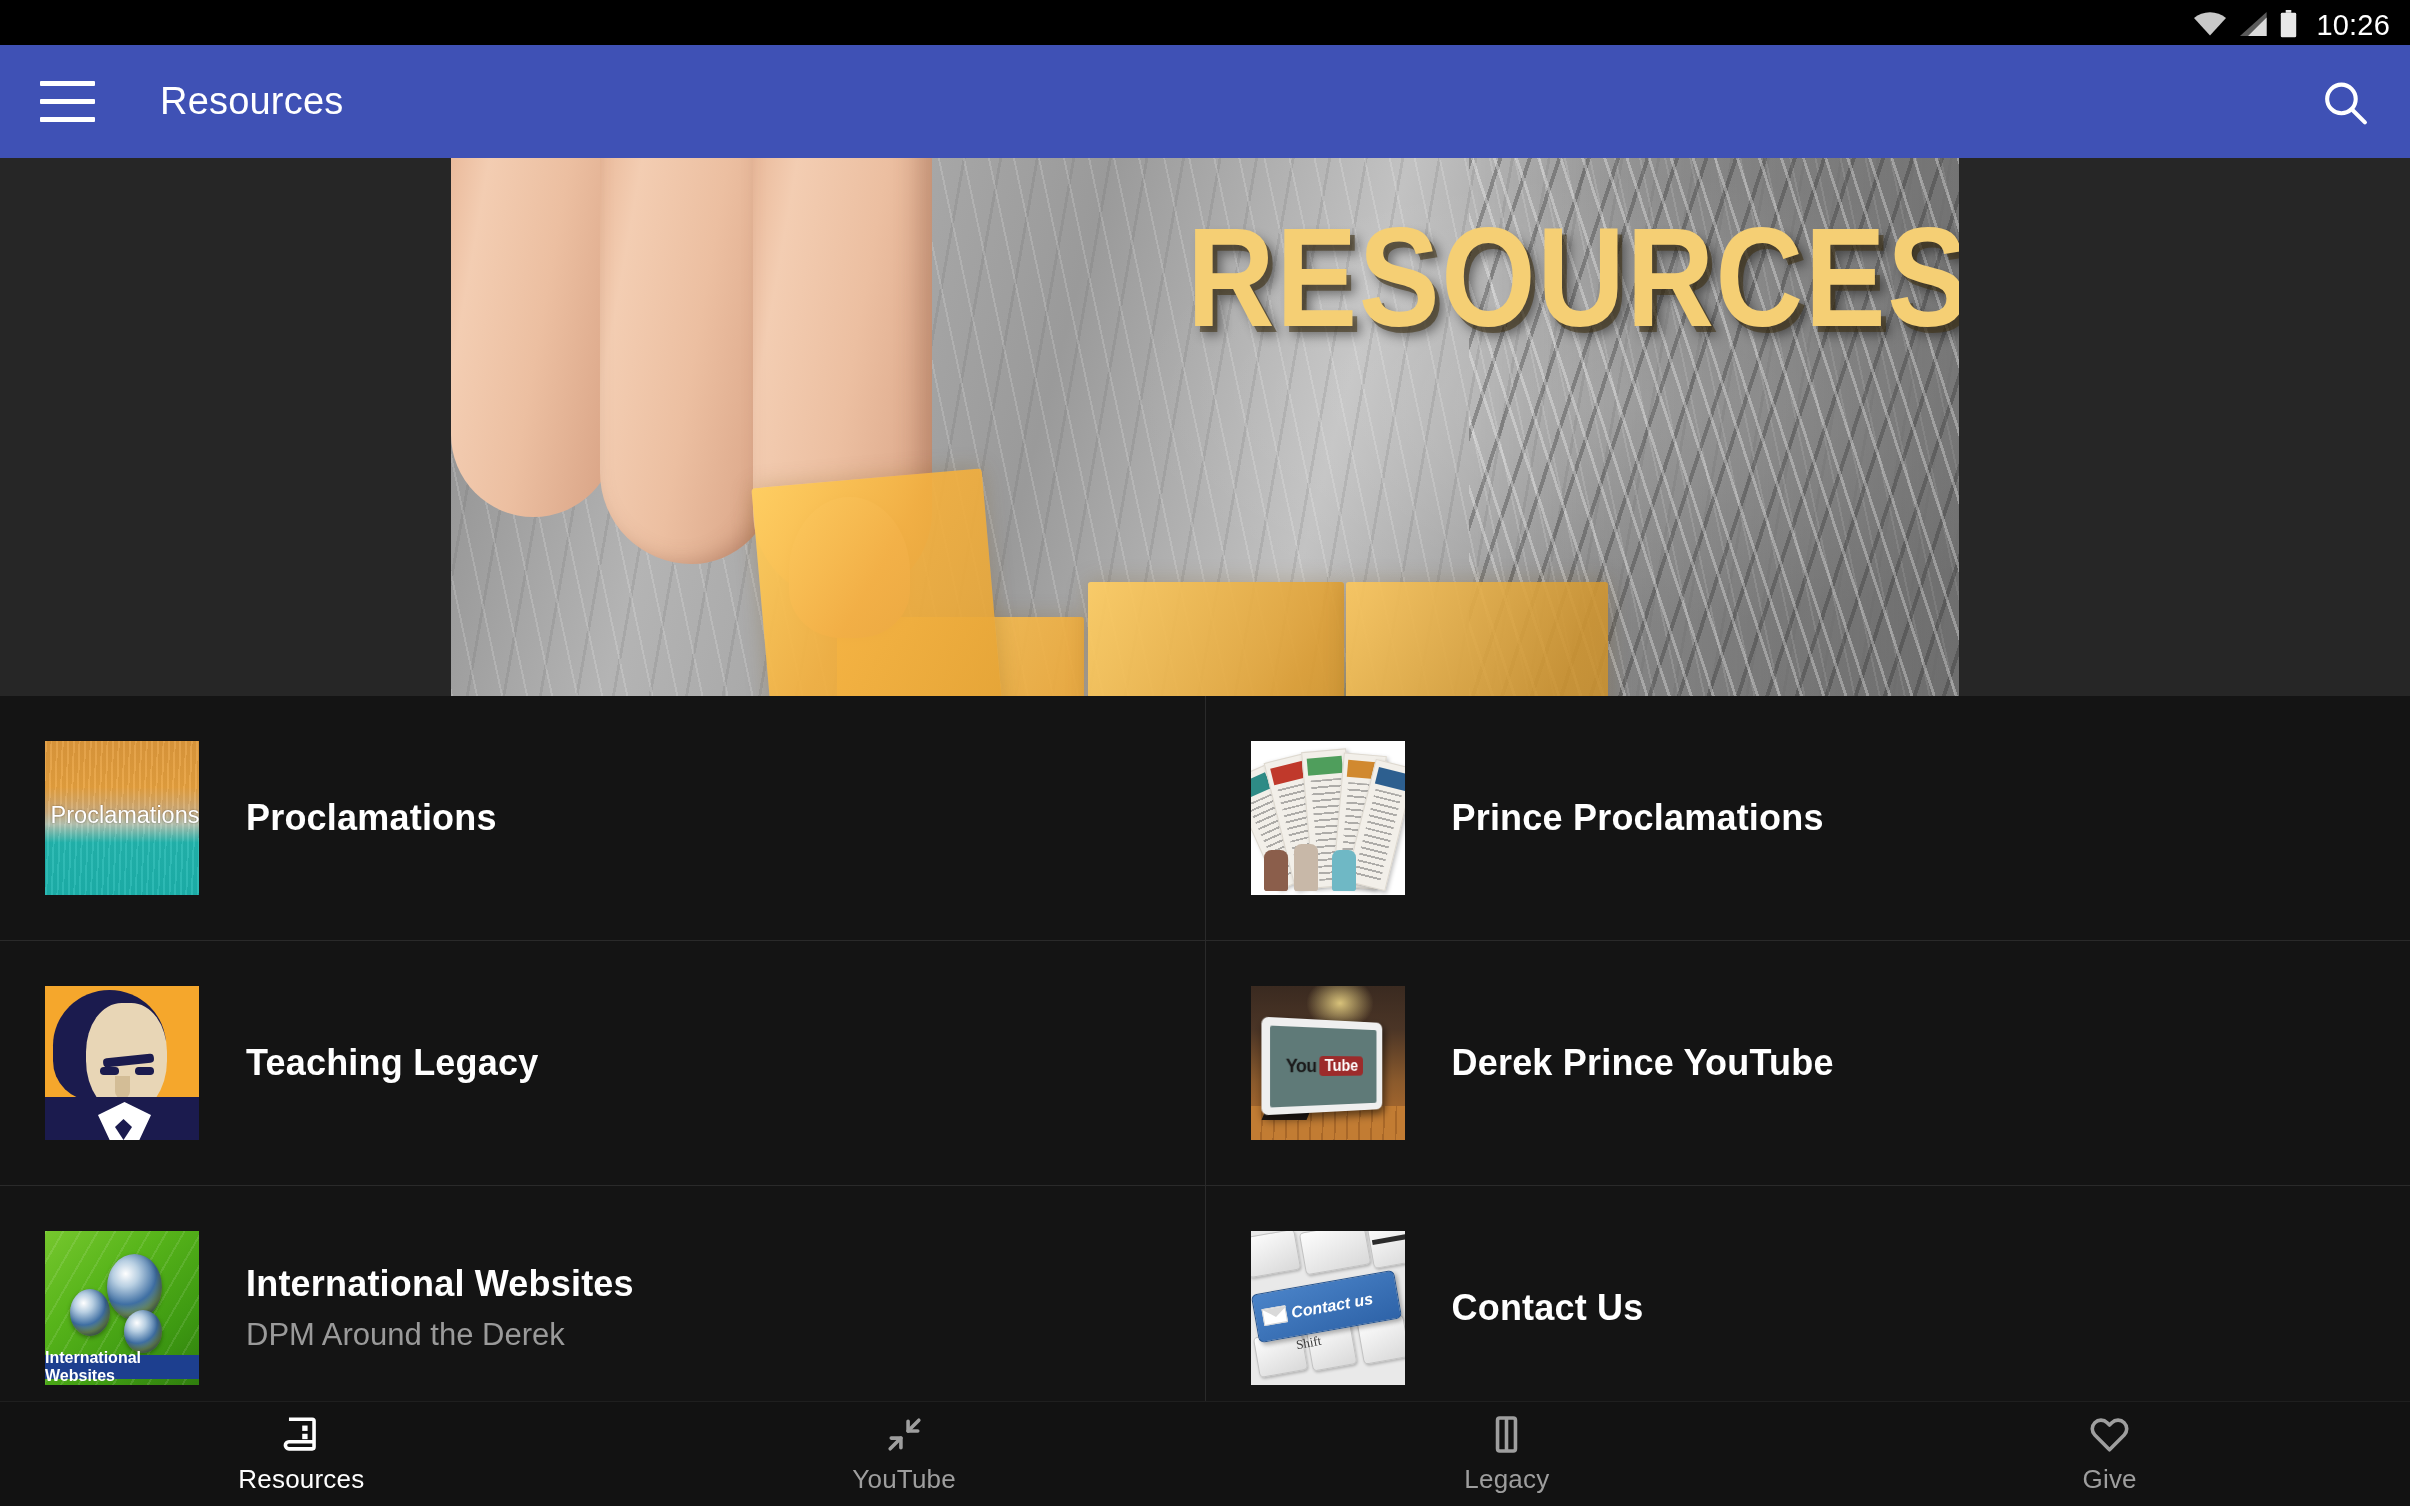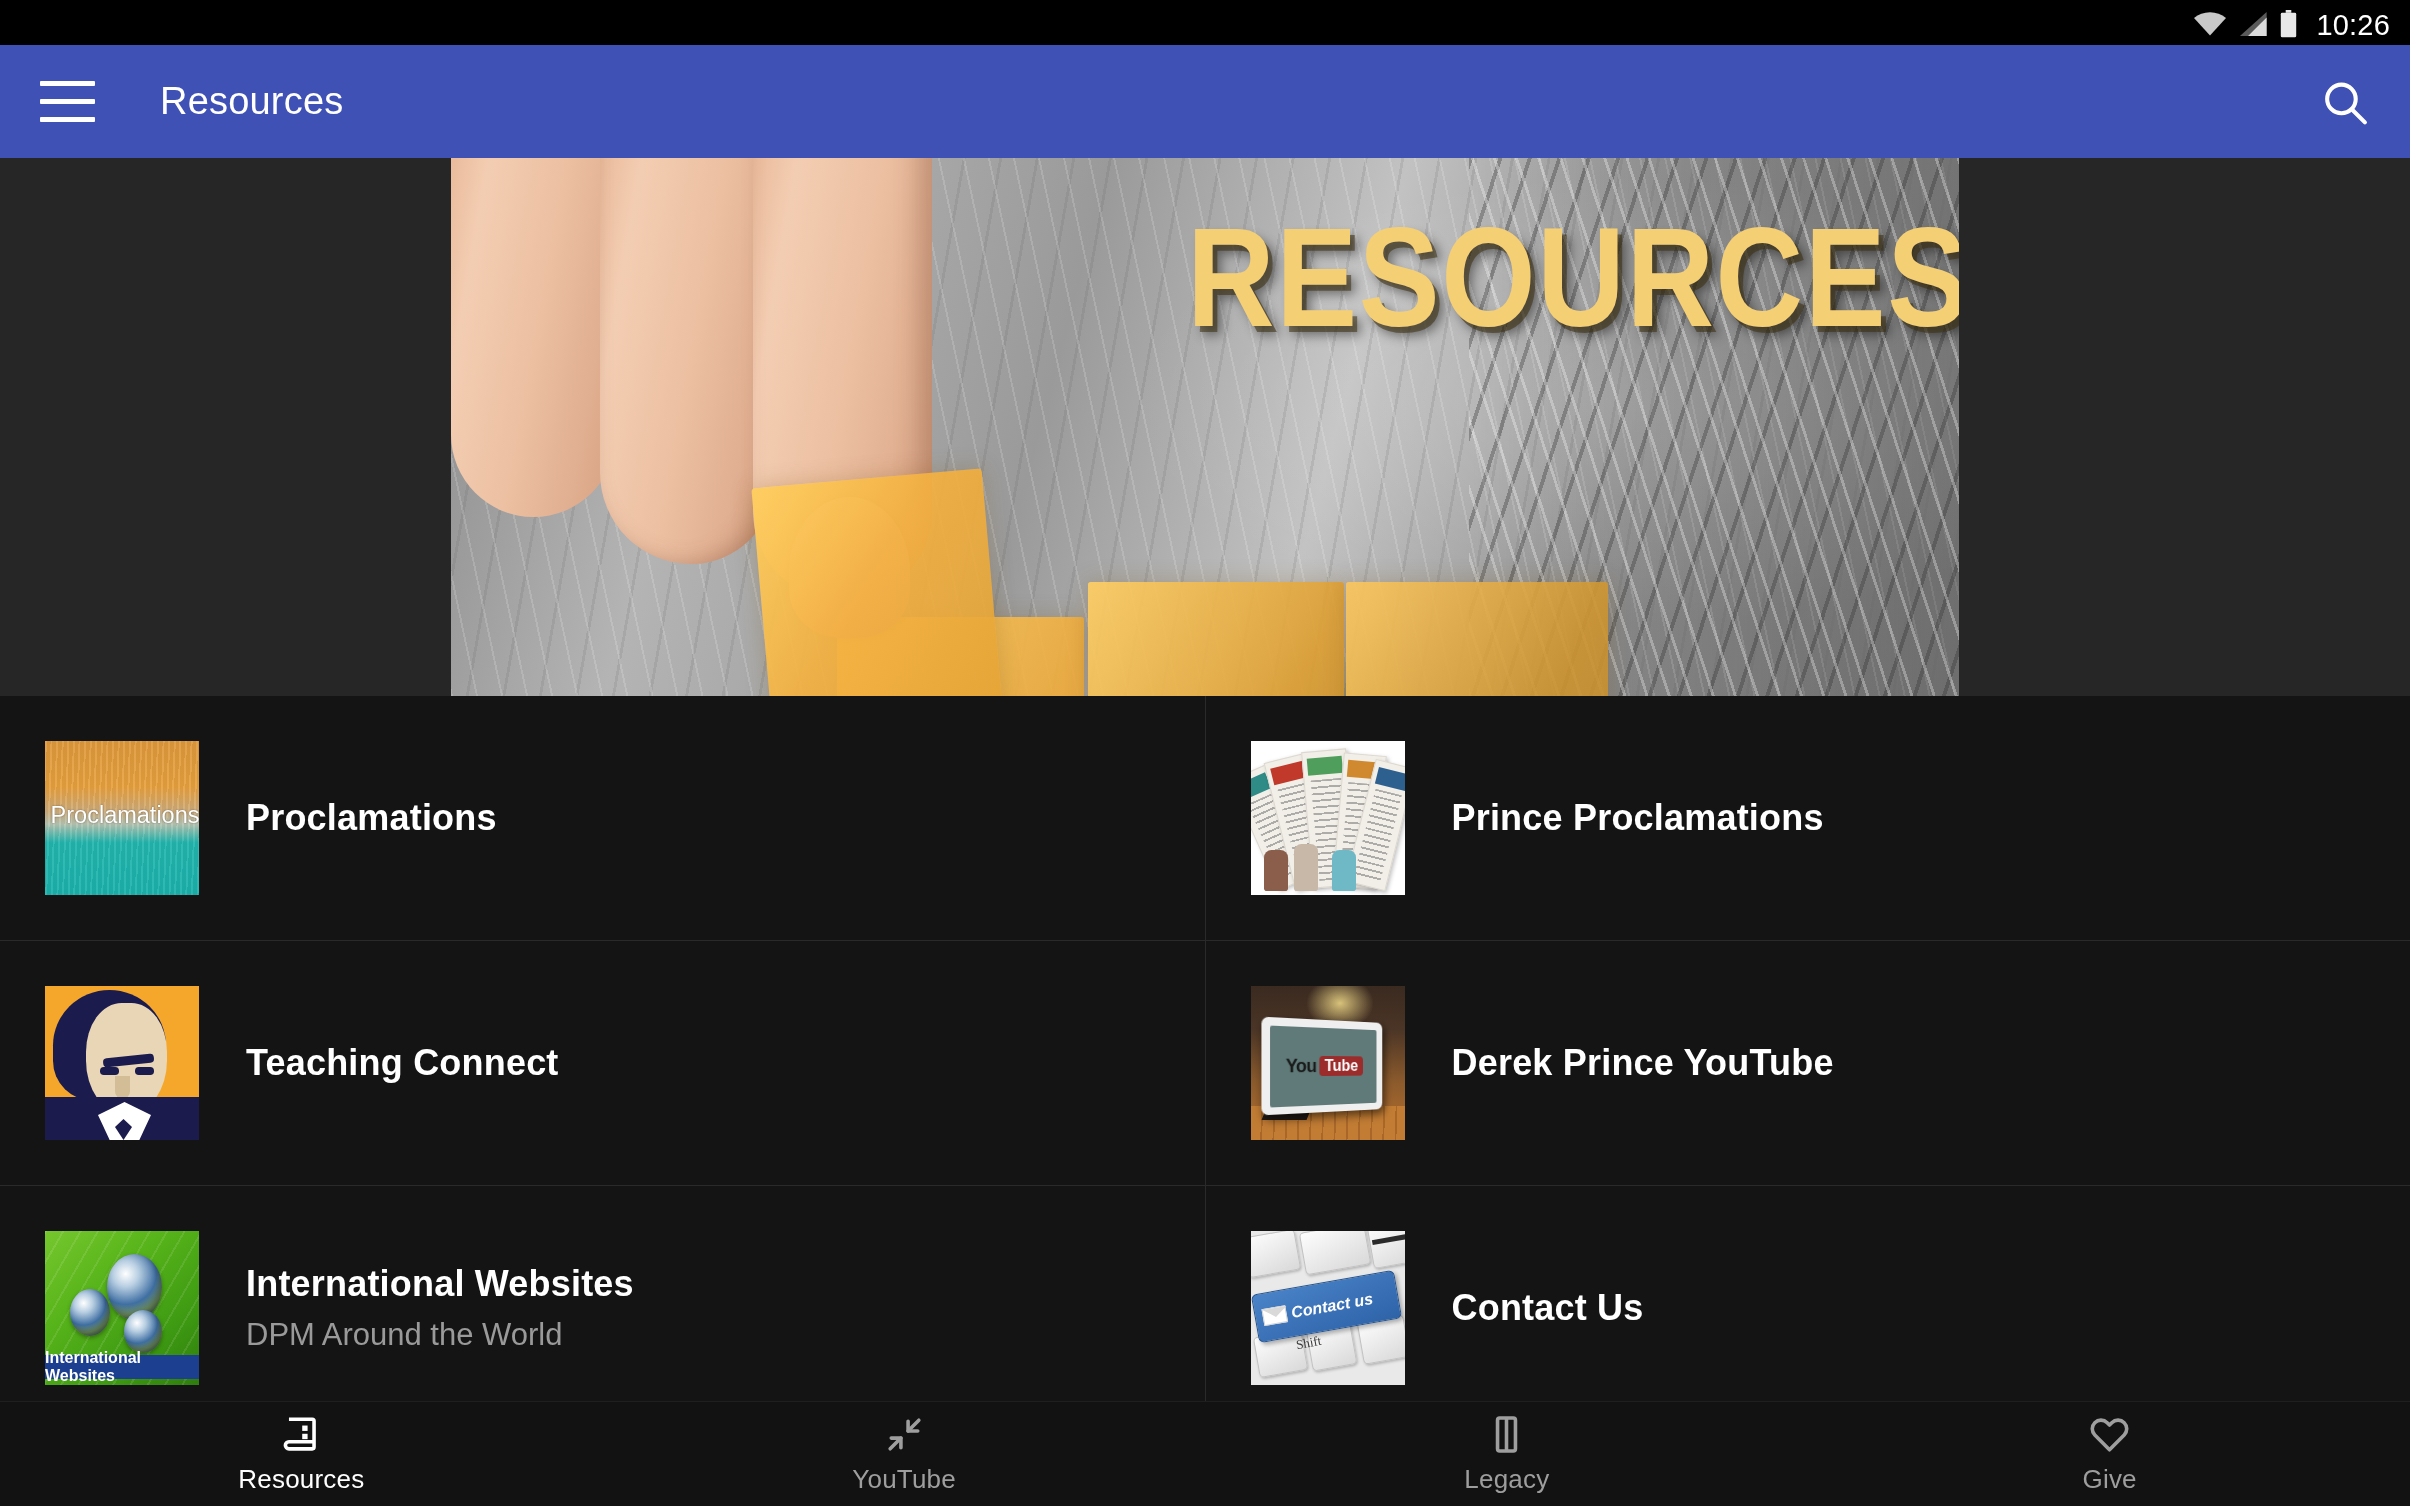--- a/index.html
+++ b/index.html
@@ -336,21 +336,21 @@
       <div class="tl-brow"></div>
       <div class="tl-eye l"></div>
       <div class="tl-eye r"></div>
       <div class="tl-nose"></div>
       <div class="tl-mouth"></div>
       <div class="tl-body"></div>
       <div class="tl-shirt"></div>
       <div class="tl-tie"></div>
     </div>
     <div class="txtwrap">
-      <div class="item-title">Teaching Connect</div>
+      <div class="item-title">Teaching Legacy</div>
     </div>
   </div>
 
   <div class="cell">
     <div class="thumb th-yt">
       <div class="yt-bg-light"></div>
       <div class="yt-desk"></div>
       <div class="yt-stand"></div>
       <div class="yt-tablet">
         <div class="yt-screen">
@@ -369,21 +369,21 @@
   <div class="cell">
     <div class="thumb th-intl">
       <div class="leafvein"></div>
       <div class="drop d1"></div>
       <div class="drop d2"></div>
       <div class="drop d3"></div>
       <div class="intl-cap">International Websites</div>
     </div>
     <div class="txtwrap">
       <div class="item-title">International Websites</div>
-      <div class="item-sub">DPM Around the World</div>
+      <div class="item-sub">DPM Around the Derek</div>
     </div>
   </div>
 
   <div class="cell">
     <div class="thumb th-contact">
       <div class="key k1"></div>
       <div class="key k2"></div>
       <div class="key k3"></div>
       <div class="kdash"></div>
       <div class="key k4"></div>

